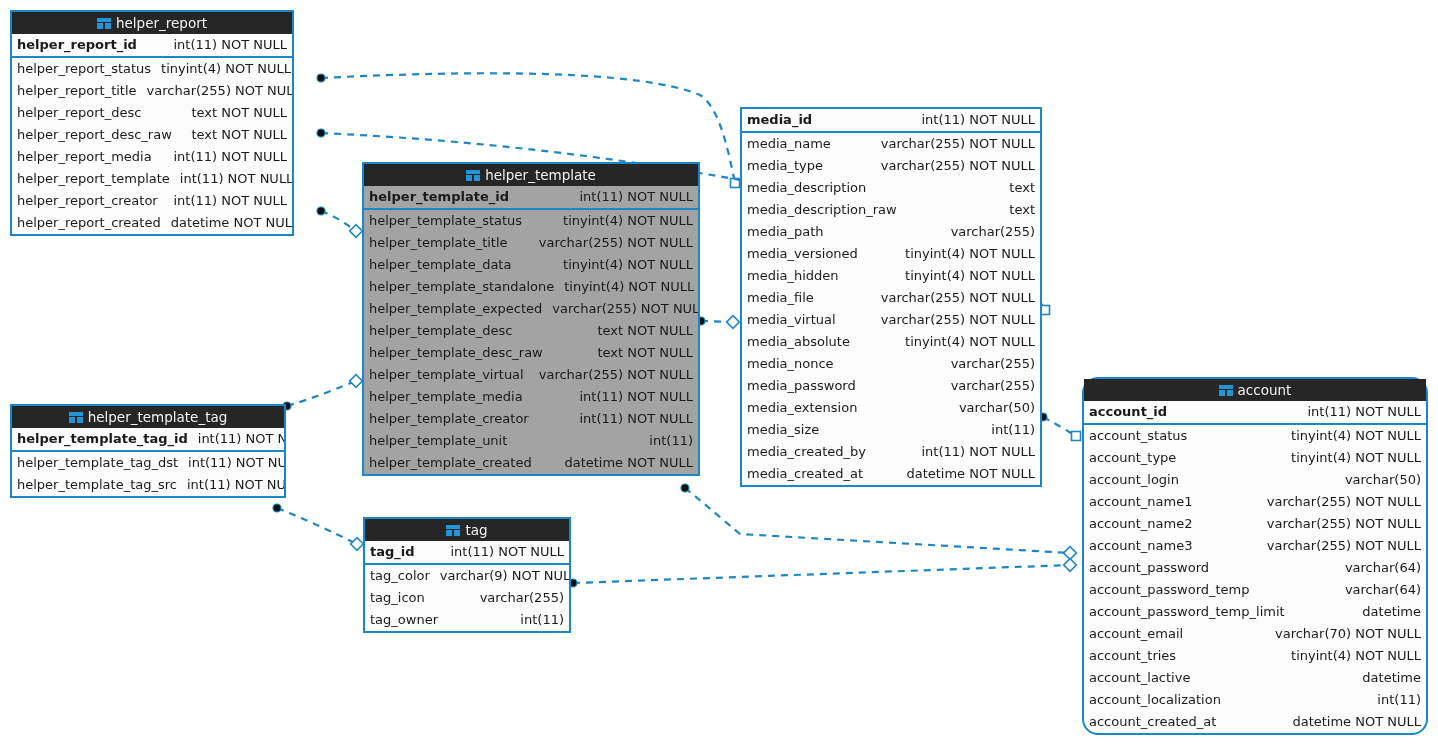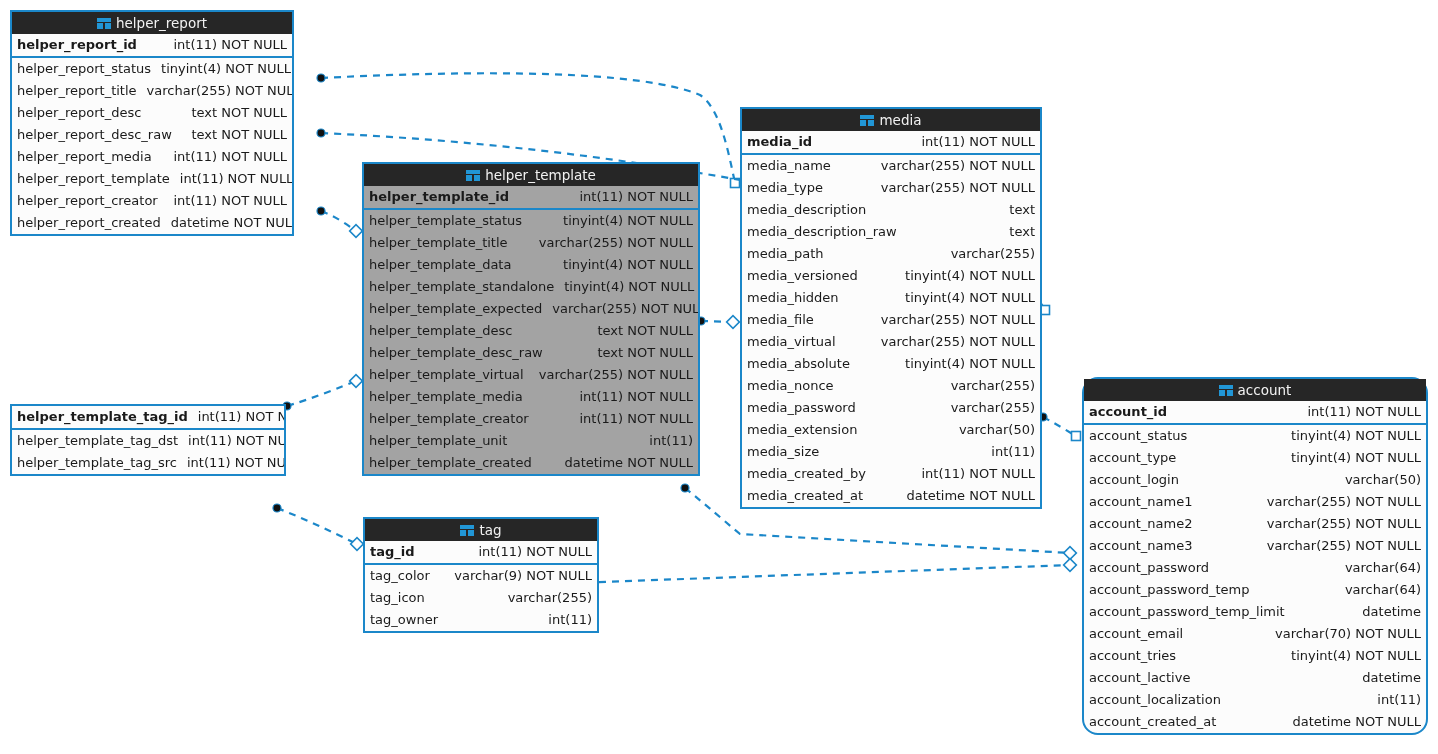--- a/index.html
+++ b/index.html
@@ -205,28 +205,20 @@
             <span class="col">helper_template_unit</span>
             <span class="typ">int(11)</span>
           </div>
           <div class="row">
             <span class="col">helper_template_created</span>
             <span class="typ">datetime NOT NULL</span>
           </div>
         </div>
       </div>
       <div class="table-box" id="tbl-media" style="left: 740px; top: 107px; width: 302px; border-color: rgb(27, 135, 201); background: rgb(252, 252, 252);">
-        <div class="tbl-header" style="background: rgb(38, 38, 38); color: rgb(242, 242, 242);"><span class="hdr-inner">
-            <span class="tbl-icon">
-              <i class="top"></i>
-              <i class="bl"></i>
-              <i class="br"></i>
-            </span>
-            <span>media</span>
-          </span></div>
         <div class="pk-row" style="border-bottom-color: rgb(27, 135, 201);">
           <div class="row">
             <span class="col">media_id</span>
             <span class="typ">int(11) NOT NULL</span>
           </div>
         </div>
         <div class="rows">
           <div class="row">
             <span class="col">media_name</span>
             <span class="typ">varchar(255) NOT NULL</span>
@@ -361,38 +353,46 @@
             <span class="col">account_localization</span>
             <span class="typ">int(11)</span>
           </div>
           <div class="row">
             <span class="col">account_created_at</span>
             <span class="typ">datetime NOT NULL</span>
           </div>
         </div>
       </div>
       <div class="table-box" id="tbl-helper_template_tag" style="left: 10px; top: 404px; width: 276px; border-color: rgb(27, 135, 201); background: rgb(252, 252, 252);">
+        <div class="tbl-header" style="background: rgb(38, 38, 38); color: rgb(242, 242, 242);"><span class="hdr-inner">
+            <span class="tbl-icon">
+              <i class="top"></i>
+              <i class="bl"></i>
+              <i class="br"></i>
+            </span>
+            <span>helper_template_tag</span>
+          </span></div>
         <div class="pk-row" style="border-bottom-color: rgb(27, 135, 201);">
           <div class="row">
             <span class="col">helper_template_tag_id</span>
             <span class="typ">int(11) NOT NULL</span>
           </div>
         </div>
         <div class="rows">
           <div class="row">
             <span class="col">helper_template_tag_dst</span>
             <span class="typ">int(11) NOT NULL</span>
           </div>
           <div class="row">
             <span class="col">helper_template_tag_src</span>
             <span class="typ">int(11) NOT NULL</span>
           </div>
         </div>
       </div>
-      <div class="table-box" id="tbl-tag" style="left: 363px; top: 517px; width: 236px; border-color: rgb(27, 135, 201); background: rgb(252, 252, 252);">
+      <div class="table-box" id="tbl-tag" style="left: 363px; top: 517px; width: 208px; border-color: rgb(27, 135, 201); background: rgb(252, 252, 252);">
         <div class="tbl-header" style="background: rgb(38, 38, 38); color: rgb(242, 242, 242);"><span class="hdr-inner">
             <span class="tbl-icon">
               <i class="top"></i>
               <i class="bl"></i>
               <i class="br"></i>
             </span>
             <span>tag</span>
           </span></div>
         <div class="pk-row" style="border-bottom-color: rgb(27, 135, 201);">
           <div class="row">

